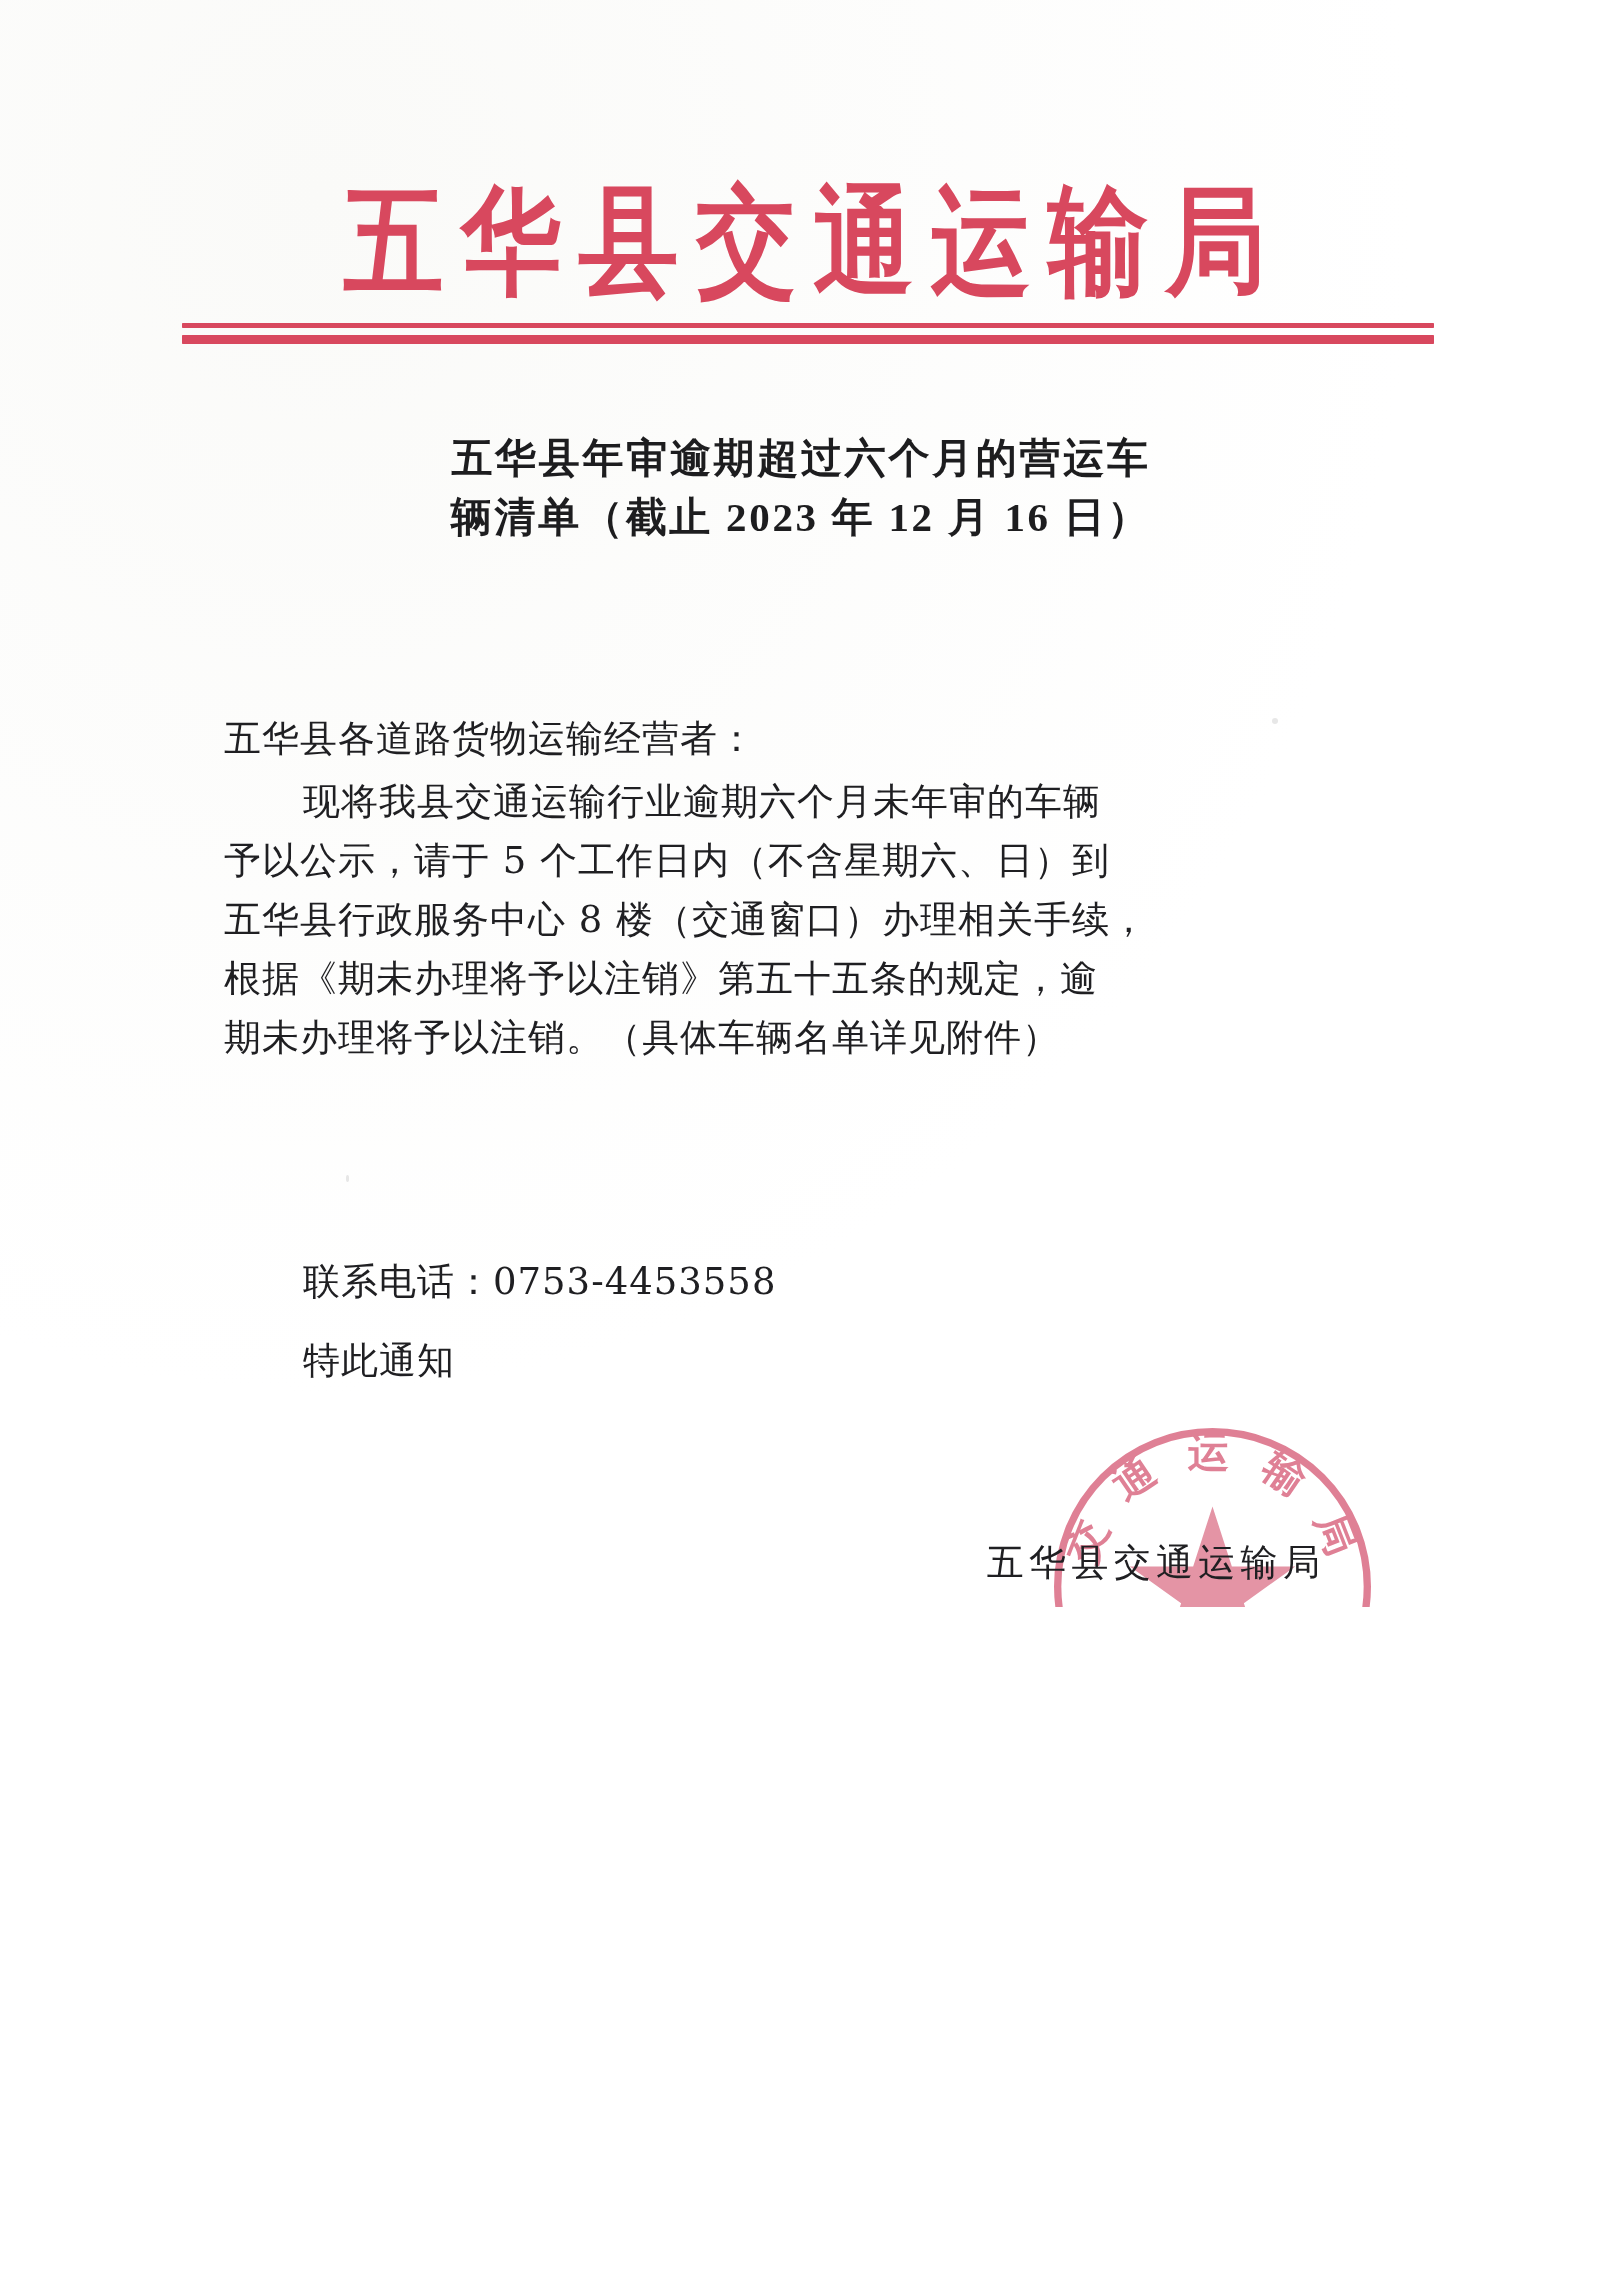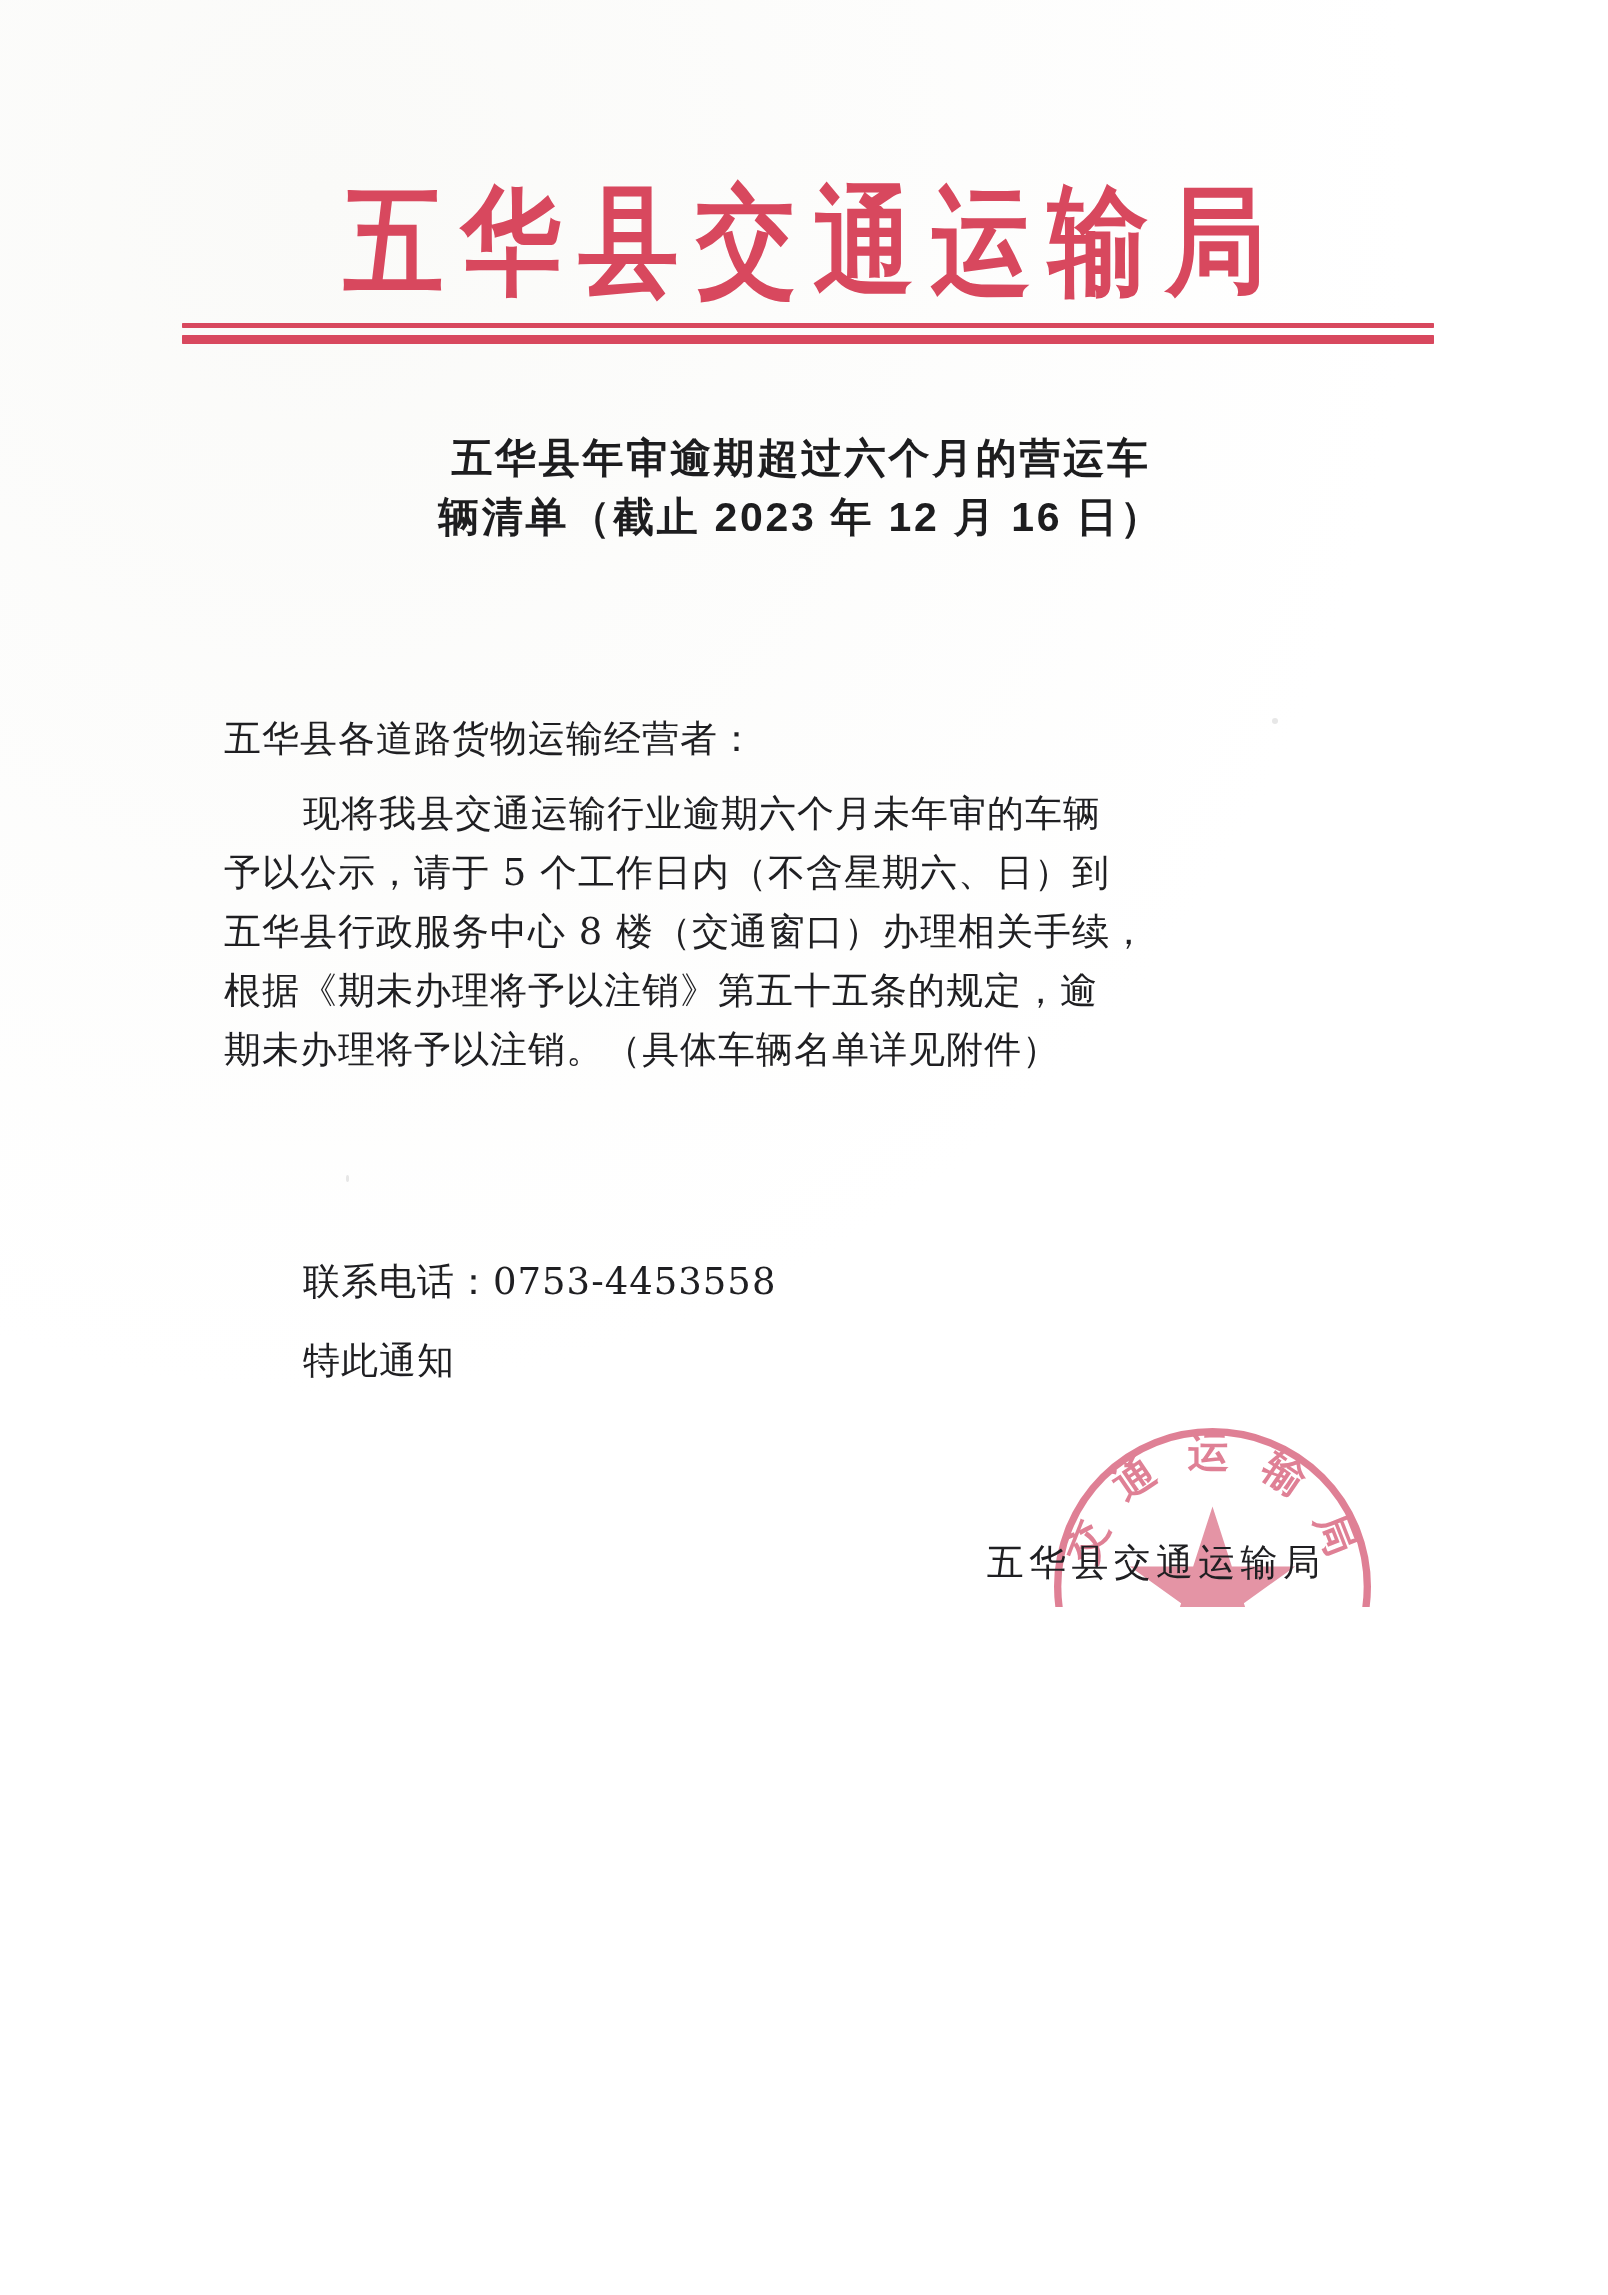--- a/index.html
+++ b/index.html
@@ -68,21 +68,21 @@
     border-radius: 0.7px;
   }
 
   
   .doc-title {
     position: absolute;
     left: 220px;
     top: 433px;
     width: 1162px;
     text-align: center;
-    font-family: Liberation Sans, sans-serif;
+    font-family: Liberation Serif, serif;
     font-weight: 700;
     font-size: 41px;
     line-height: 1.22;
     letter-spacing: 2.7px;
     color: #1d1d1f;
   }
 
   .doc-title .tline {
     display: block;
     white-space: nowrap;
@@ -104,21 +104,21 @@
     letter-spacing: 1px;
     color: #1f1f22;
   }
 
   .body-line {
     display: block;
     white-space: nowrap;
   }
 
   .body-line.salutation {
-    margin-bottom: 16px;
+    margin-bottom: 4px;
   }
 
   .body-line.indent2 {
     padding-left: 79px;
   }
 
   .tail-block {
     position: absolute;
     left: 224px;
     top: 1242px;

